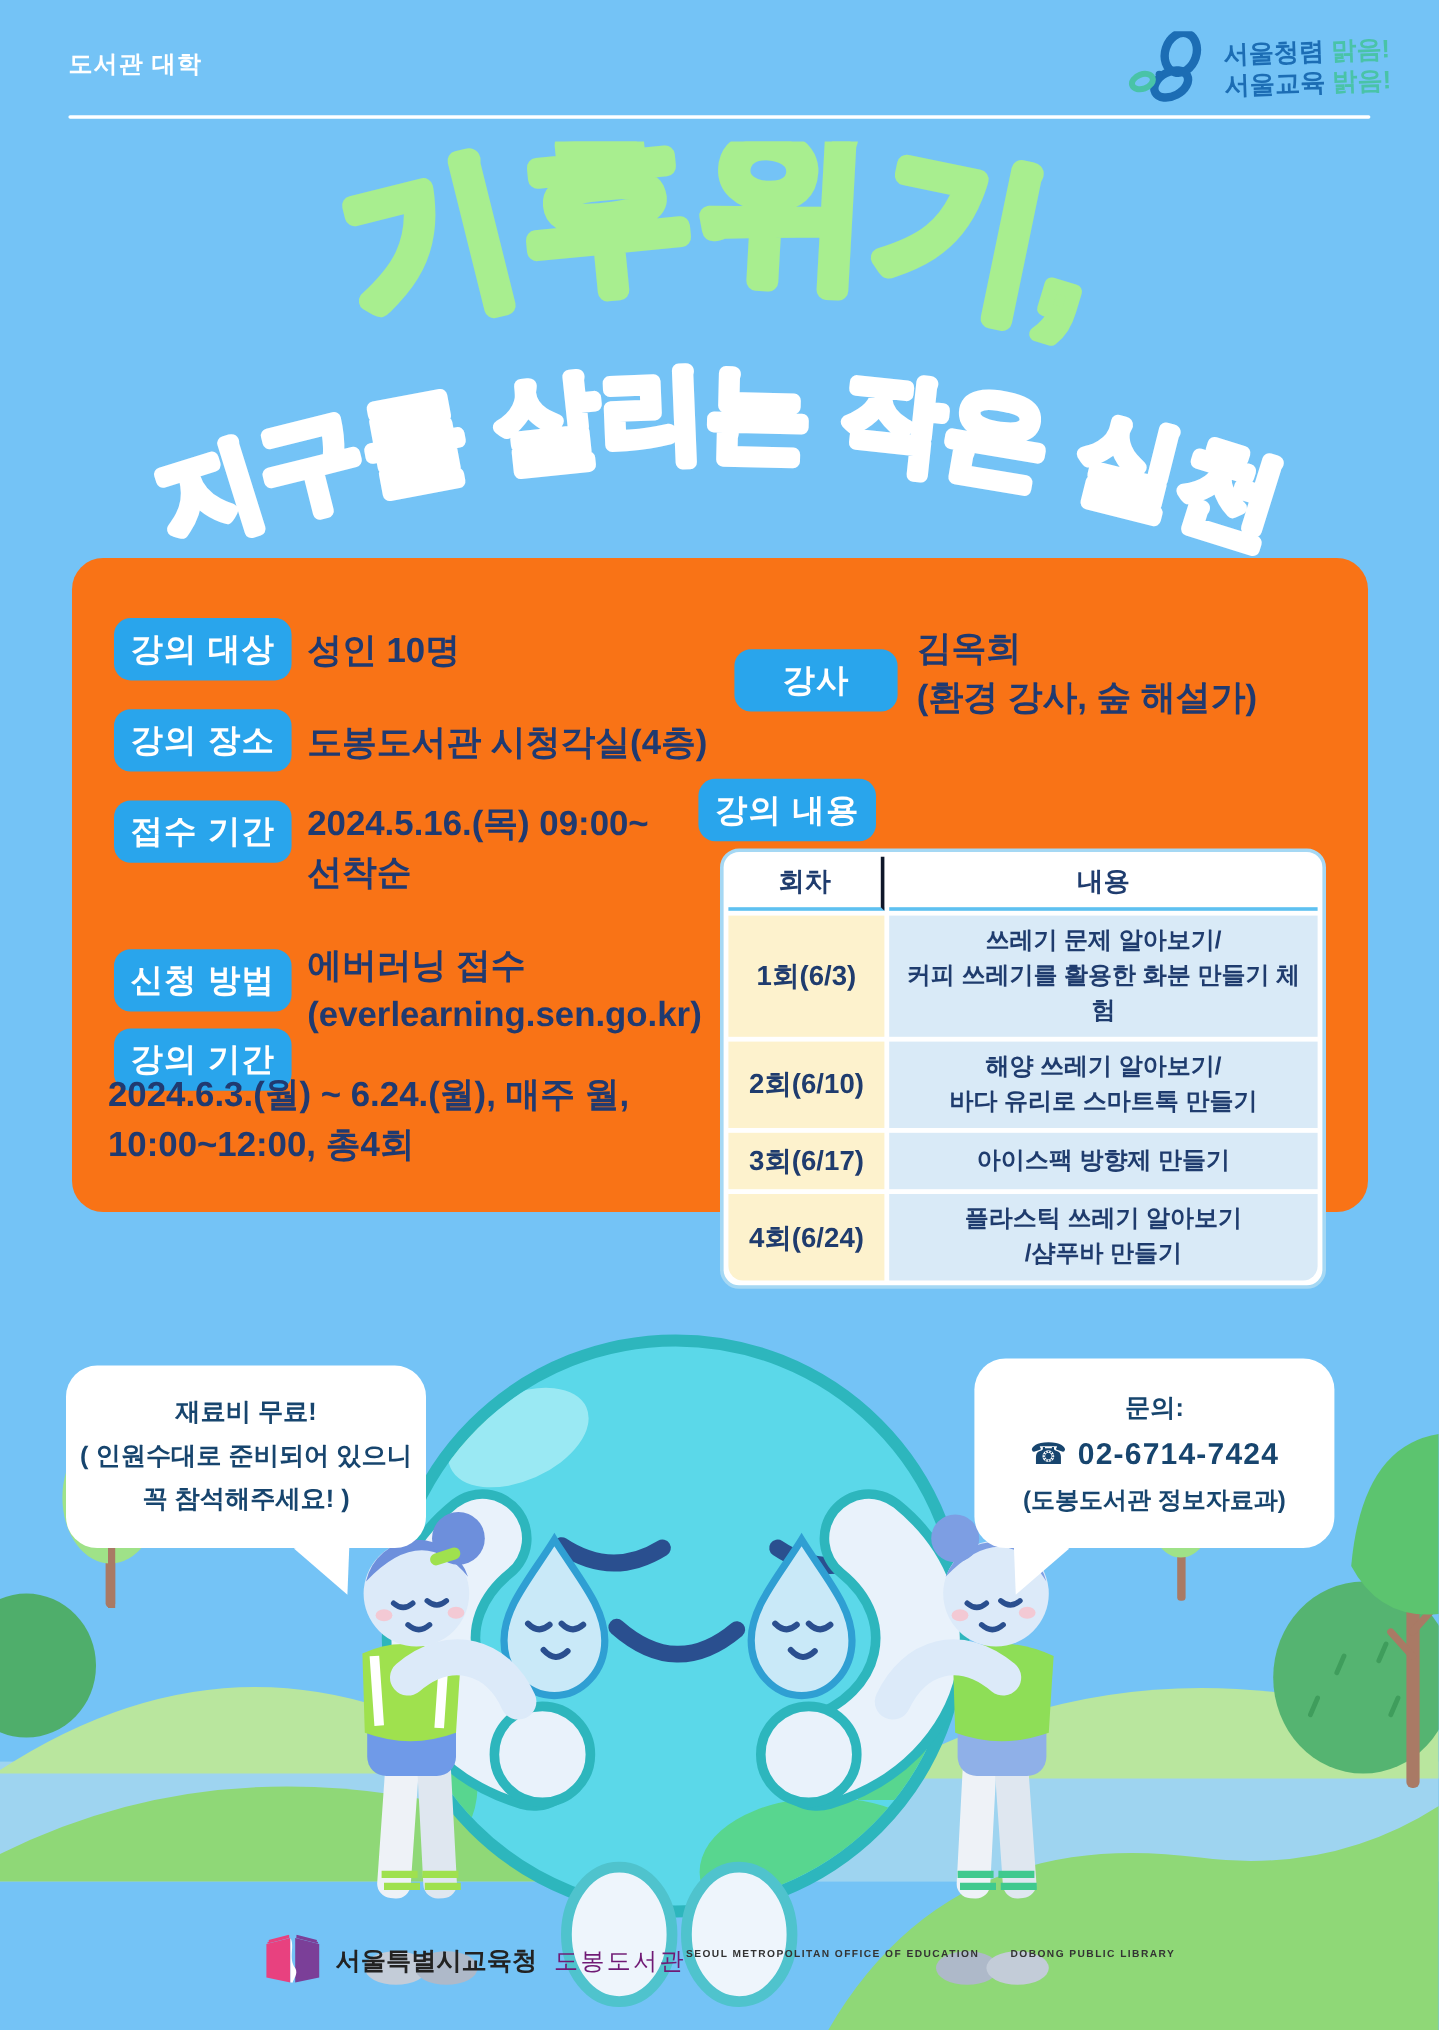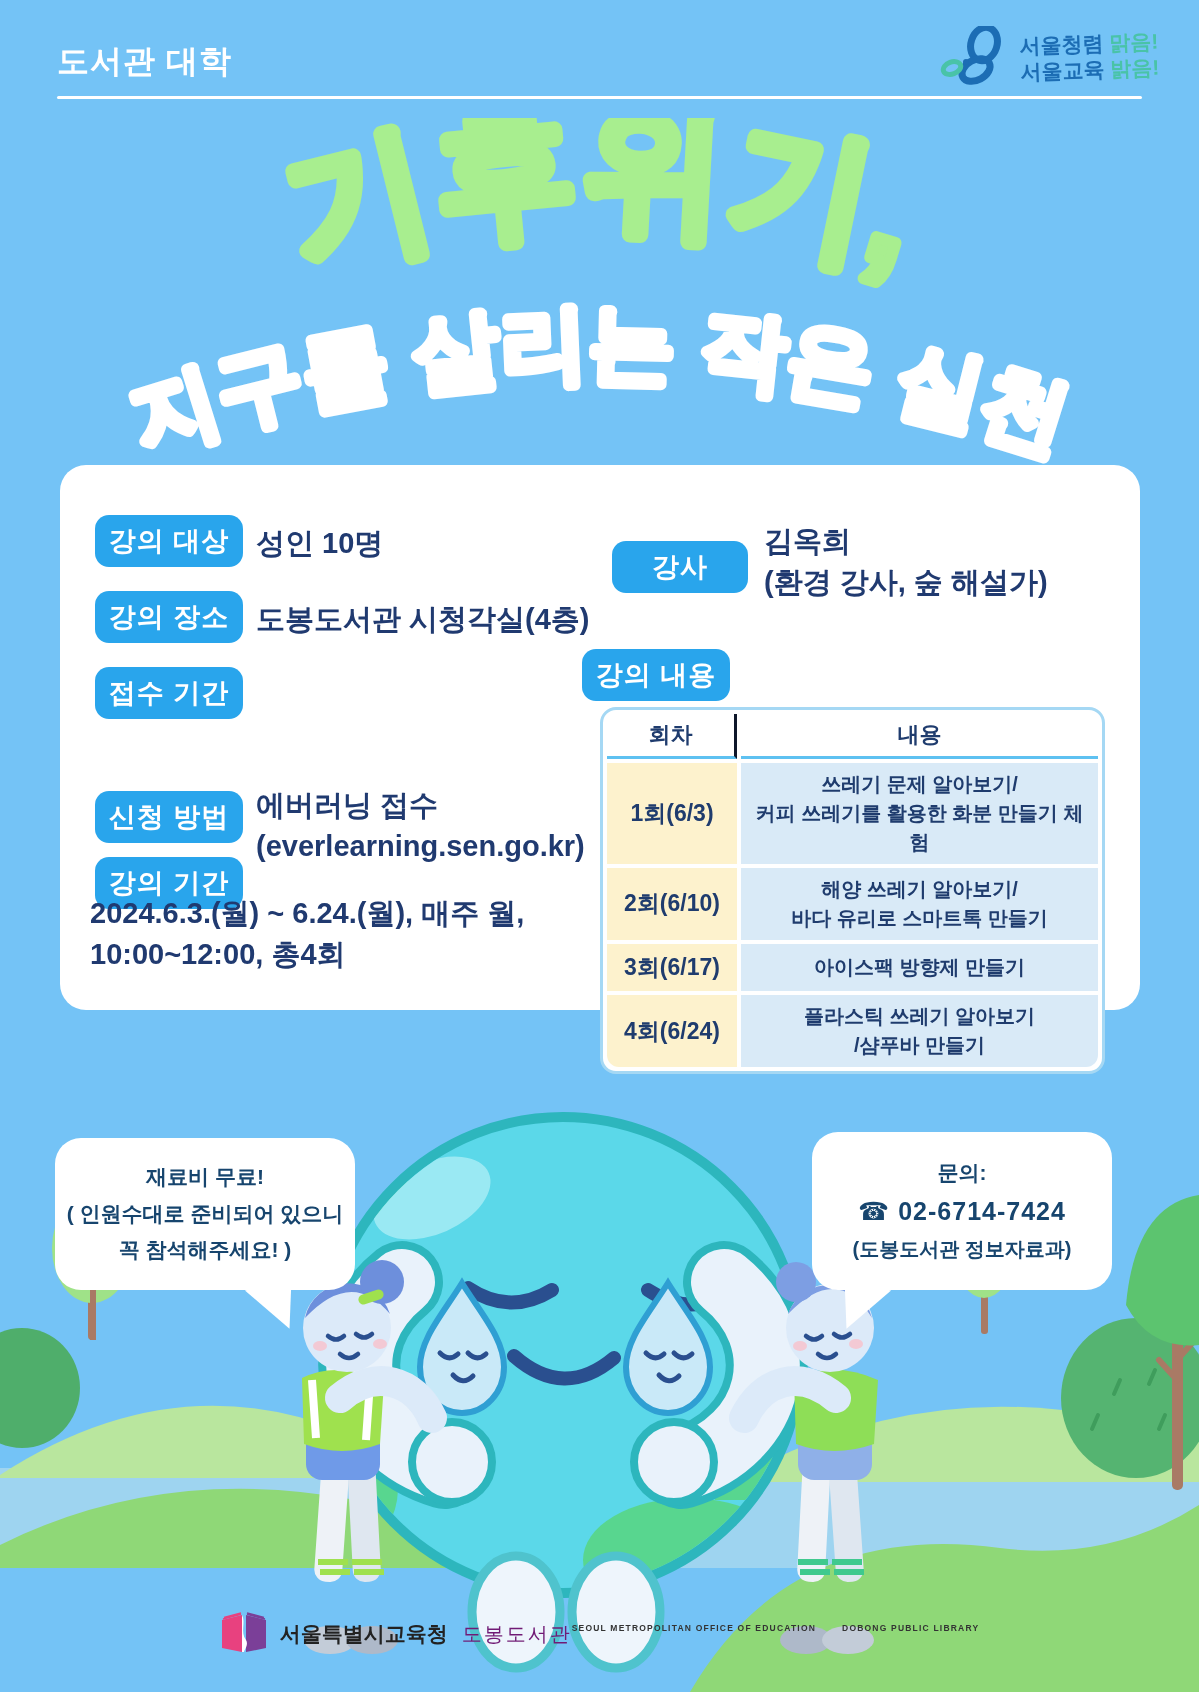--- a/index.html
+++ b/index.html
@@ -5,38 +5,38 @@
   html,body{margin:0;padding:0;}
   body{
     width:1199px;height:1692px;position:relative;overflow:hidden;
     background:#74c3f6;
     font-family:"Liberation Sans","DejaVu Sans",sans-serif;
     color:#1f3c6e;
   }
   .abs{position:absolute;}
 
   
-  .header-title{left:57px;top:40px;font-size:32px;font-weight:900;color:#ffffff;letter-spacing:1px;}
+  .header-title{left:57px;top:40px;font-size:20px;font-weight:900;color:#ffffff;letter-spacing:1px;}
   .header-rule{left:57px;top:96px;width:1085px;height:3px;background:#ffffff;border-radius:2px;}
 
   
   .brand{right:40px;top:26px;display:flex;align-items:center;gap:6px;}
   .brand-lines{display:flex;flex-direction:column;line-height:1.25;font-weight:800;font-size:21px;transform:rotate(-2deg);}
   .brand-navy{color:#1c6db4;}
   .brand-teal{color:#49c3a8;}
 
   
   .title-svg{left:0;width:1199px;pointer-events:none;}
   .t1{top:118px;height:200px;}
   .t2{top:268px;height:210px;}
   .t1 text{font-size:142px;font-weight:900;fill:#a8ee8f;stroke:#a8ee8f;stroke-width:12;stroke-linejoin:round;}
   .t2 text{font-size:86px;font-weight:900;fill:#ffffff;stroke:#ffffff;stroke-width:9;stroke-linejoin:round;}
 
   
-  .card{left:60px;top:465px;width:1080px;height:545px;background:#ffffff;border-radius:26px;}
+  .card{left:60px;top:465px;width:1080px;height:545px;background:#f97316;border-radius:26px;}
   .badge{position:absolute;background:#29a5ec;color:#fff;font-weight:800;font-size:27px;
          border-radius:14px;display:flex;align-items:center;justify-content:center;
          width:148px;height:52px;letter-spacing:1px;}
   .val{position:absolute;font-size:29px;font-weight:700;color:#203a70;white-space:pre-line;line-height:1.4;}
 
   
   .sched{position:absolute;left:540px;top:242px;width:505px;border-collapse:separate;border-spacing:4px;
          background:#ffffff;border:3px solid #a5d8f4;border-radius:16px;}
   .sched th{background:#ffffff;color:#1f3c6e;font-weight:800;font-size:22px;padding:6px 4px;border-bottom:3px solid #5ec1f1;}
   .sched th:first-child{border-right:3px solid #0f172a;}
@@ -101,20 +101,22 @@
 </svg>
 
 <div class="abs card">
   <div class="badge" style="left:35px;top:50px;">강의 대상</div>
   <div class="val" style="left:196px;top:58px;">성인 10명</div>
 
   <div class="badge" style="left:35px;top:126px;">강의 장소</div>
   <div class="val" style="left:196px;top:134px;">도봉도서관 시청각실(4층)</div>
 
   <div class="badge" style="left:35px;top:202px;">접수 기간</div>
+  <div class="val" style="left:196px;top:202px;">2024.5.16.(목) 09:00~
+선착순</div>
 
   <div class="badge" style="left:35px;top:326px;">신청 방법</div>
   <div class="val" style="left:196px;top:320px;">에버러닝 접수
 (everlearning.sen.go.kr)</div>
 
   <div class="badge" style="left:35px;top:392px;">강의 기간</div>
   <div class="val" style="left:30px;top:428px;font-weight:700;">2024.6.3.(월) ~ 6.24.(월), 매주 월,
 10:00~12:00, 총4회</div>
 
   <div class="badge" style="left:552px;top:76px;width:136px;">강사</div>

